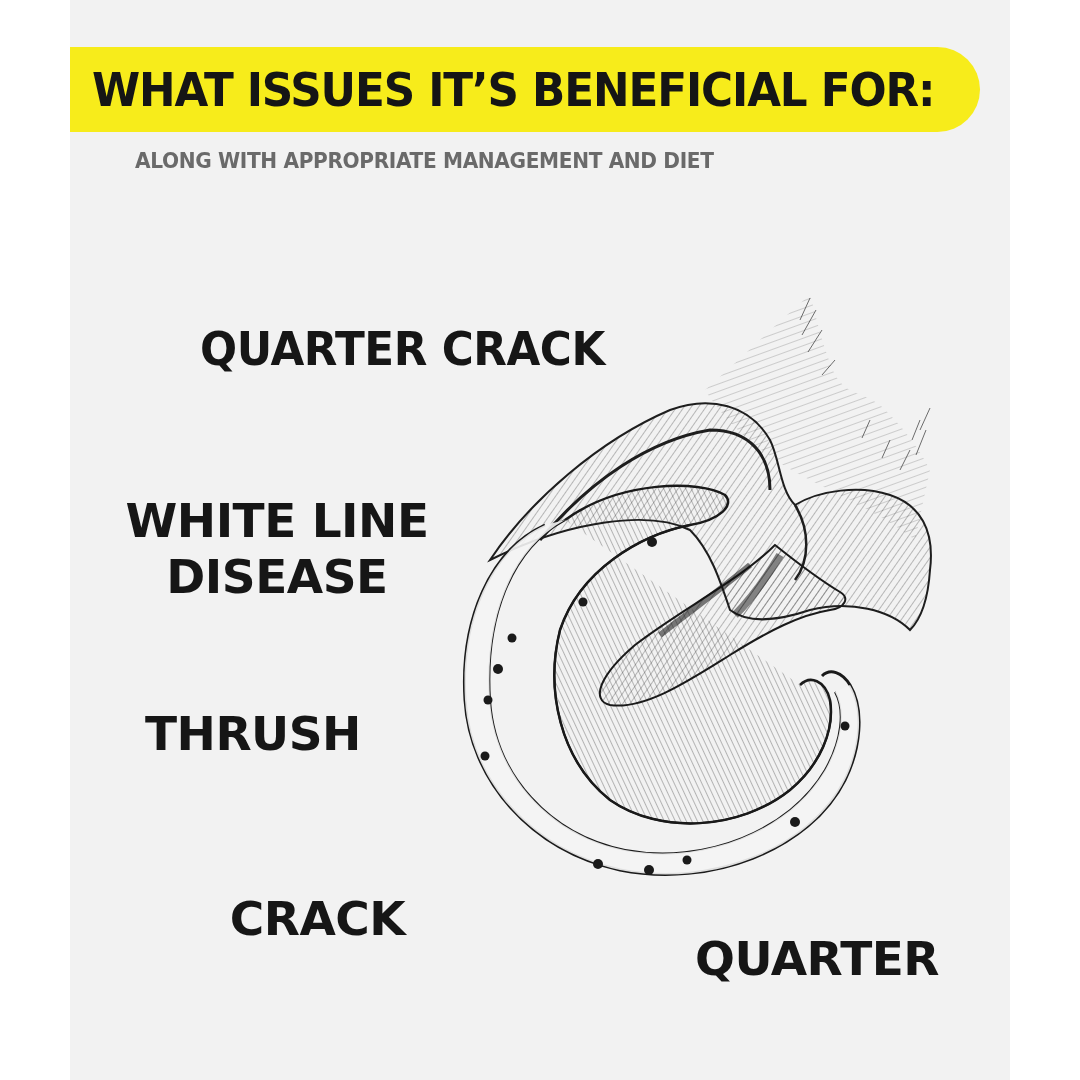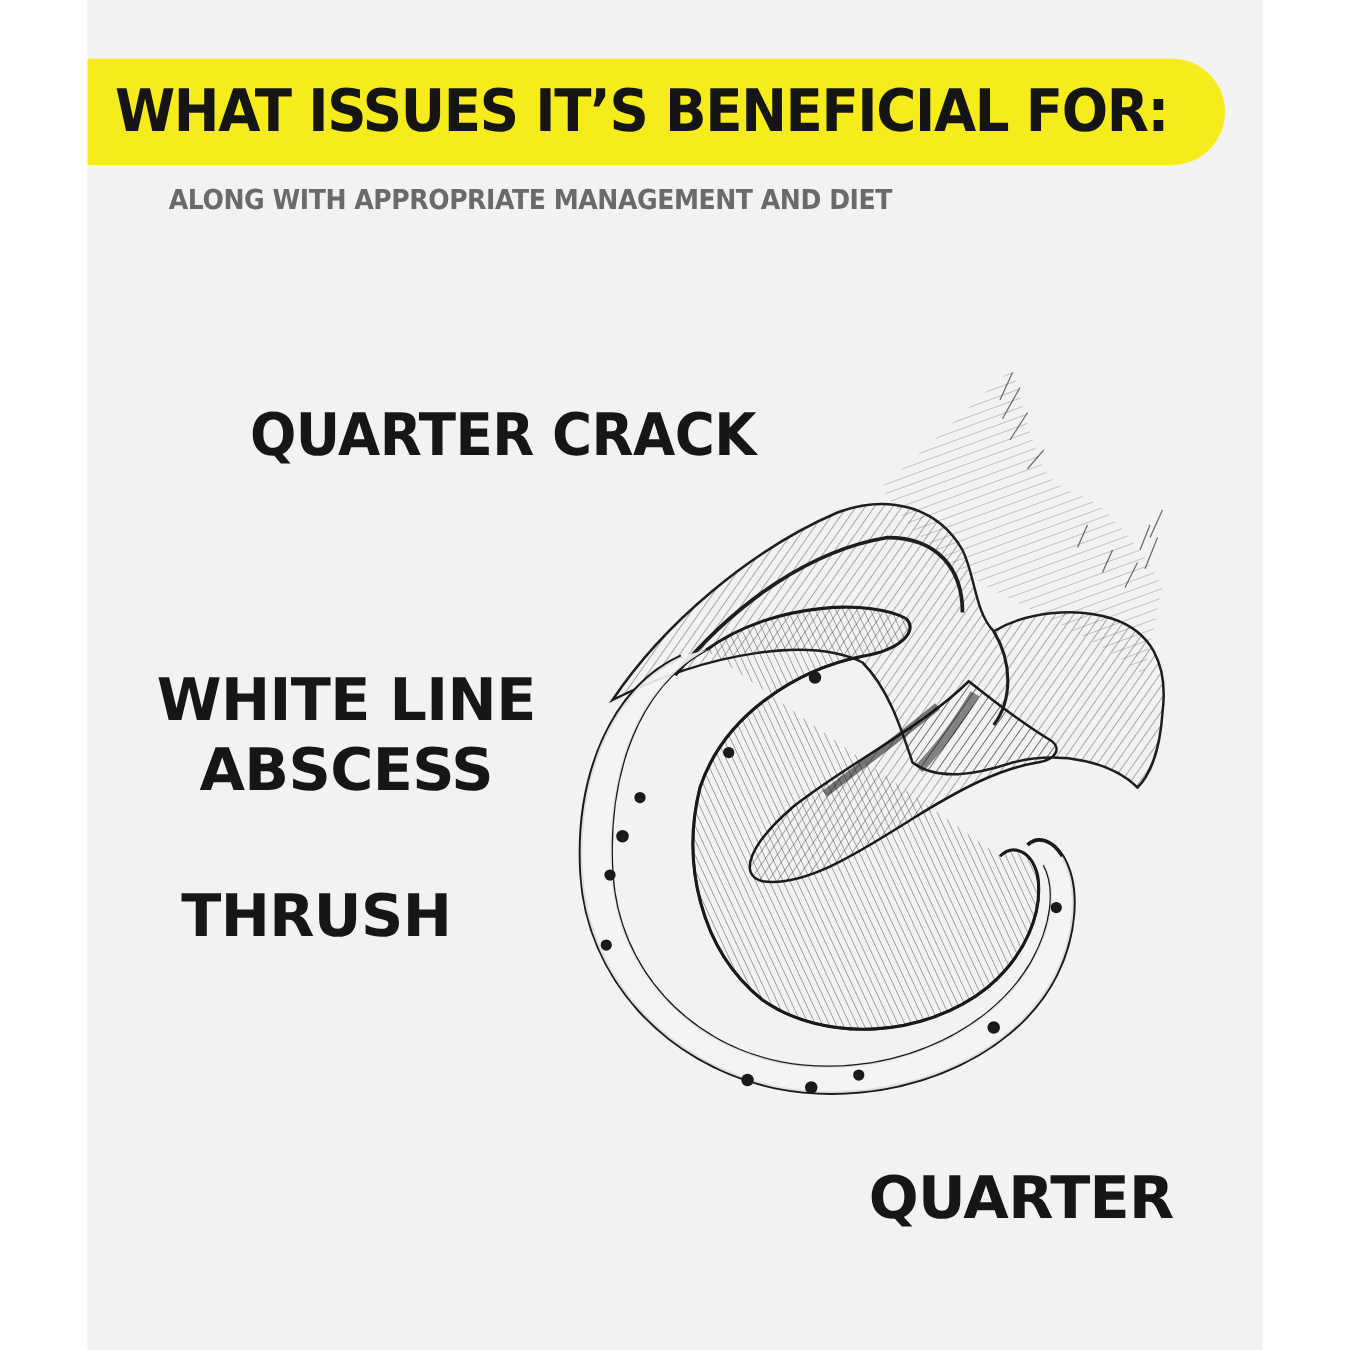--- a/index.html
+++ b/index.html
@@ -29,21 +29,21 @@
       color: #6a6a6a; white-space: nowrap; letter-spacing: -0.4px;
       transform: scaleX(0.915); transform-origin: left center;
     }
     .label {
       position: absolute; font-weight: bold; color: #161616;
       font-size: 47px; line-height: 56px; white-space: nowrap;
       letter-spacing: -0.5px; text-align: center;
     }
     .label .line { display: block; }
     #lbl-quarter { left: 200px; top: 321px; transform: scaleX(0.93); transform-origin: left center; }
-    #lbl-white   { left: 112px; top: 493px; width: 330px; margin-top: 40px; }
+    #lbl-white   { left: 112px; top: 493px; width: 330px; }
     #lbl-thrush  { left: 145px; top: 706px; text-align: right; }
     #lbl-hoof    { left: 150px; top: 891px; width: 335px; }
     #lbl-abscess { left: 695px; top: 931px; }
     .hoof {
       position: absolute; left: 450px; top: 280px; width: 520px; height: 620px;
     }
   </style>
 </head>
 <body>
 
@@ -53,28 +53,29 @@
 <div class="banner-title">WHAT ISSUES IT’S BENEFICIAL FOR:</div>
 
 <div class="subtitle">ALONG WITH APPROPRIATE MANAGEMENT AND DIET</div>
 
 <div class="label" id="lbl-quarter">
   <span class="line">QUARTER CRACK</span>
 </div>
 
 <div class="label" id="lbl-white">
   <span class="line">WHITE LINE</span>
-  <span class="line">ABSCESS</span>
+  <span class="line">DISEASE</span>
 </div>
 
 <div class="label" id="lbl-thrush">
   <span class="line">THRUSH</span>
 </div>
 
 <div class="label" id="lbl-hoof">
+  <span class="line">CRACK</span>
 </div>
 
 <div class="label" id="lbl-abscess">
   <span class="line">QUARTER</span>
 </div>
 
 <div class="hoof">
   <svg width="520" height="620" viewBox="0 0 520 620" xmlns="http://www.w3.org/2000/svg">
     <defs>
       <pattern id="hatch" width="6" height="6" patternUnits="userSpaceOnUse" patternTransform="rotate(35)">

